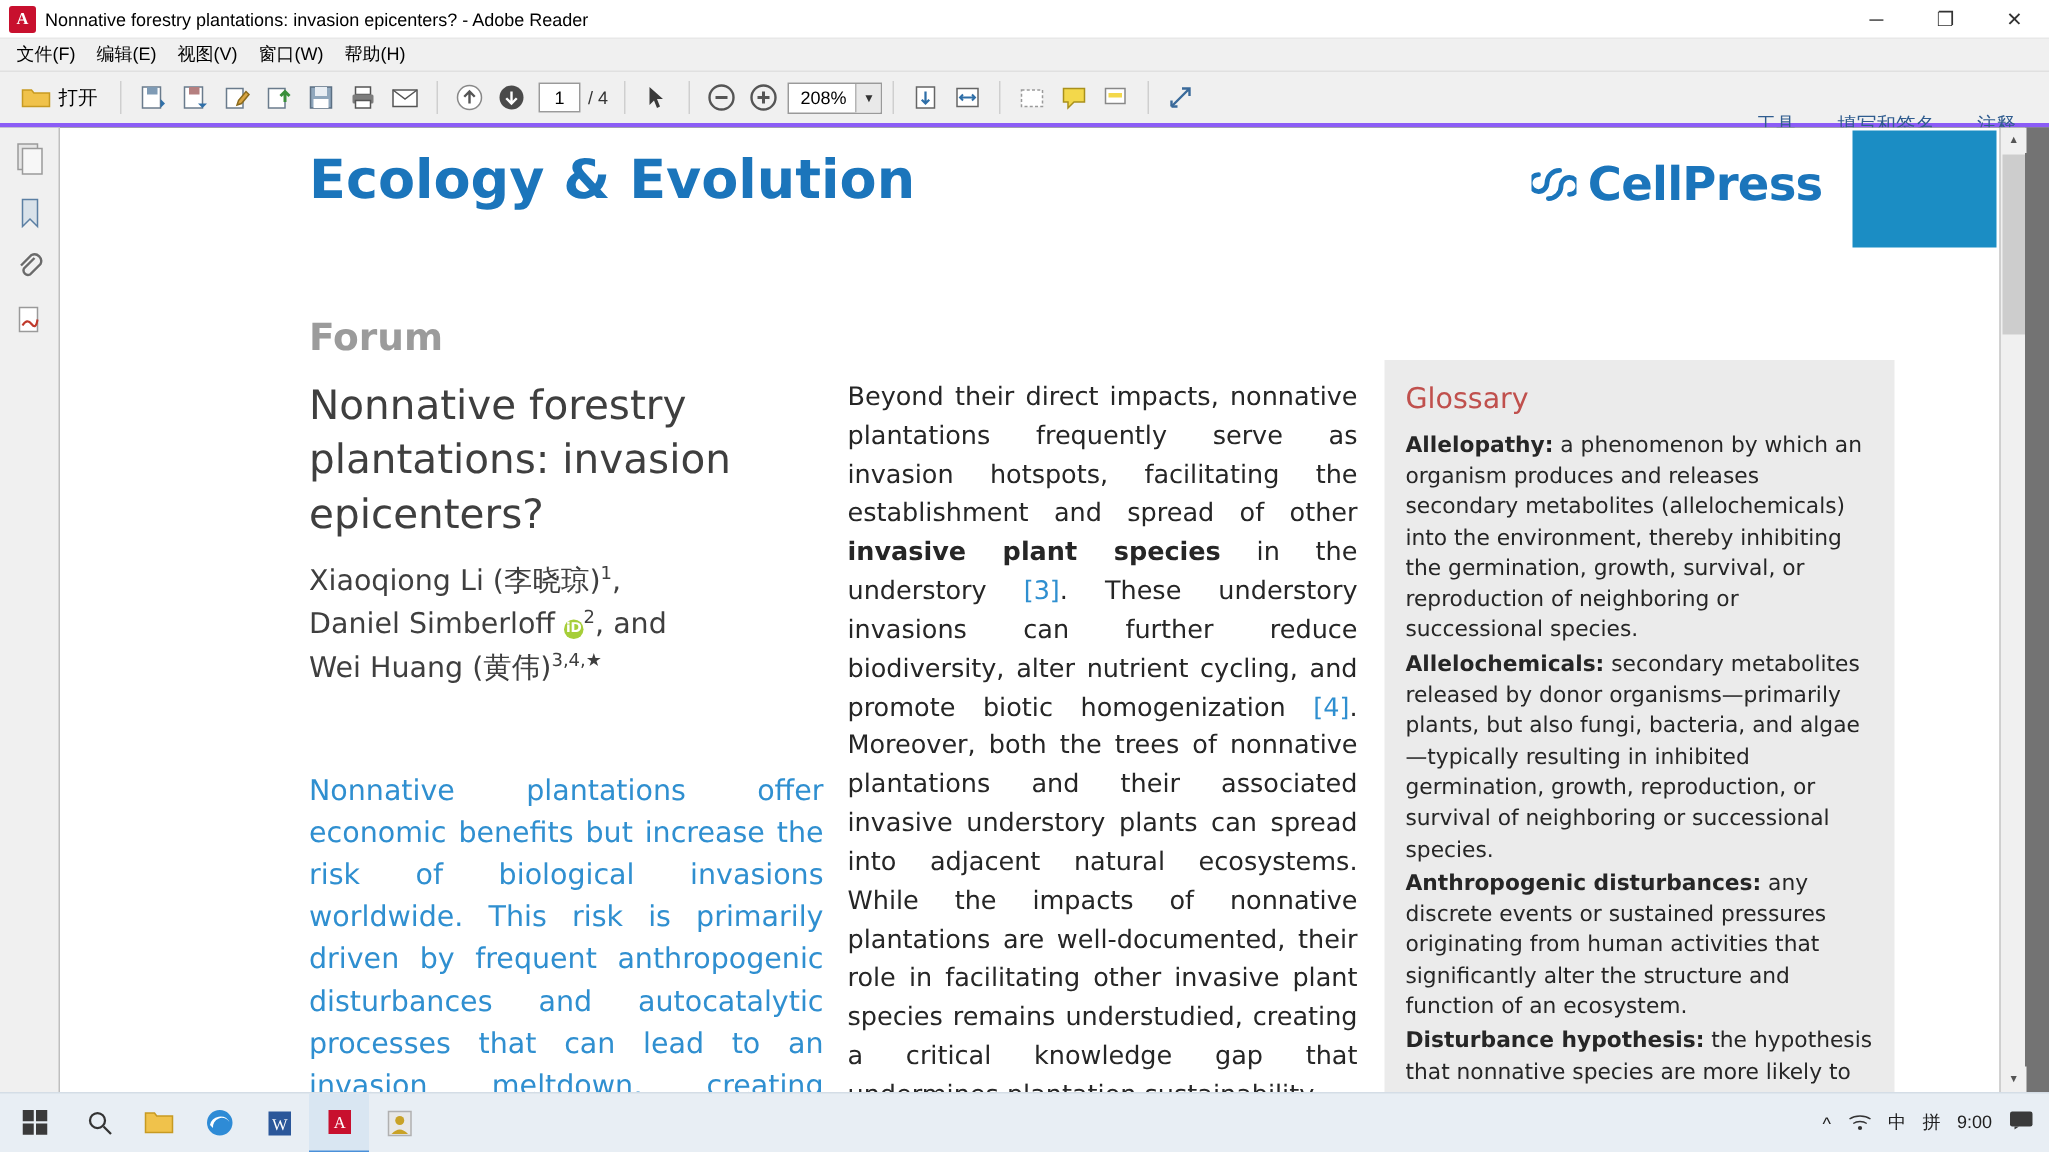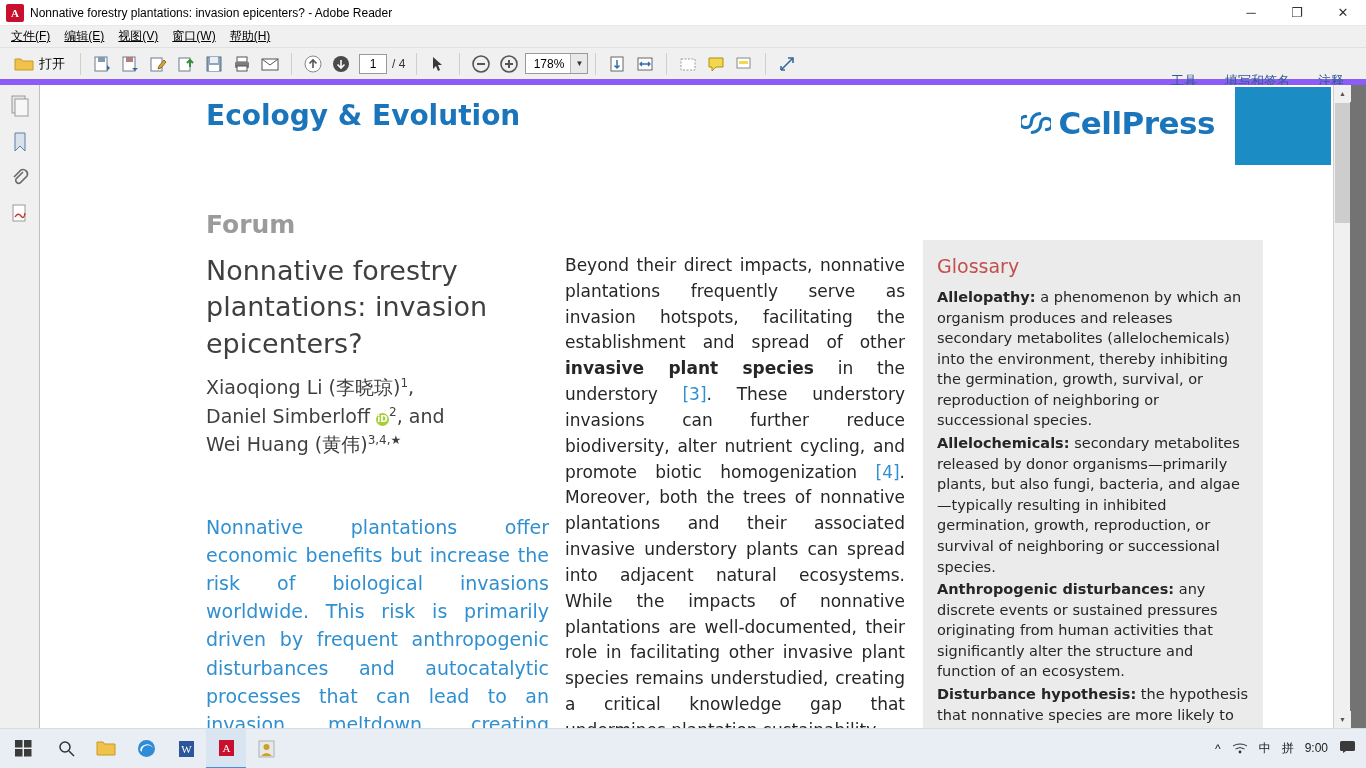--- a/index.html
+++ b/index.html
@@ -40,32 +40,31 @@
     align-items: center; justify-content: center;
     font-size: 13px; color: #333;
   }
 
   
   .menubar {
     height: 22px; background: #f0f0f0;
     display: flex; align-items: center;
     padding-left: 4px; flex: none;
     border-bottom: 1px solid #e0e0e0;
-    text-decoration: underline;
   }
   .menuitem {
     font-size: 12px; color: #000; padding: 2px 7px;
     white-space: nowrap;
   }
 
   
   .toolbar {
     height: 37px; background: #f0f0f0;
     display: flex; align-items: center;
-    border-bottom: 6px solid #8b5cf6;
+    border-bottom: 3px solid #8b5cf6;
     padding-left: 6px; flex: none;
   }
   .tb-sep {
     width: 1px; height: 22px; background: #cfcfcf; margin: 0 7px;
   }
   .tbtn {
     width: 28px; height: 28px;
     display: flex; align-items: center; justify-content: center;
     color: #555; font-size: 15px; border-radius: 2px;
   }
@@ -144,21 +143,21 @@
   
   .pdf { position: absolute; inset: 0; }
   .journal-head {
     position: absolute; left: 166px; top: 14px;
   }
   .j-trends {
     font-size: 28px; font-weight: bold; color: #1b75bb;
     font-family: "DejaVu Sans", sans-serif; line-height: 1.1;
   }
   .j-main {
-    font-size: 28px; font-weight: bold; color: #1b75bb;
+    font-size: 36px; font-weight: bold; color: #1b75bb;
     font-family: "DejaVu Sans", sans-serif; line-height: 1.1;
     margin-top: 2px;
   }
   .cellpress {
     position: absolute; right: 118px; top: 20px;
     display: flex; align-items: center; gap: 8px;
   }
   .cp-logo {
     width: 30px; height: 30px; color: #1b75bb;
   }
@@ -357,21 +356,21 @@
         </svg>
     </div>
     <div class="tbtn">
       <svg width="20" height="20" viewBox="0 0 20 20">
           <circle cx="10" cy="10" r="8" fill="none" stroke="#555" stroke-width="1.6"></circle>
           <path d="M6 10 h8 M10 6 v8" stroke="#555" stroke-width="2"></path>
         </svg>
     </div>
 
     <div class="zoombox">
-      <span class="zoomval">178%</span>
+      <span class="zoomval">208%</span>
       <span class="zoomarrow">▼</span>
     </div>
 
     <div class="tb-sep"></div>
 
     <div class="tbtn">
       <svg width="18" height="18" viewBox="0 0 18 18">
           <rect x="3" y="2" width="12" height="14" fill="#fff" stroke="#666"></rect>
           <path d="M9 5 v8 M6.5 10.5 L9 13 l2.5 -2.5" stroke="#2f6fa8" fill="none" stroke-width="1.5"></path>
         </svg>

